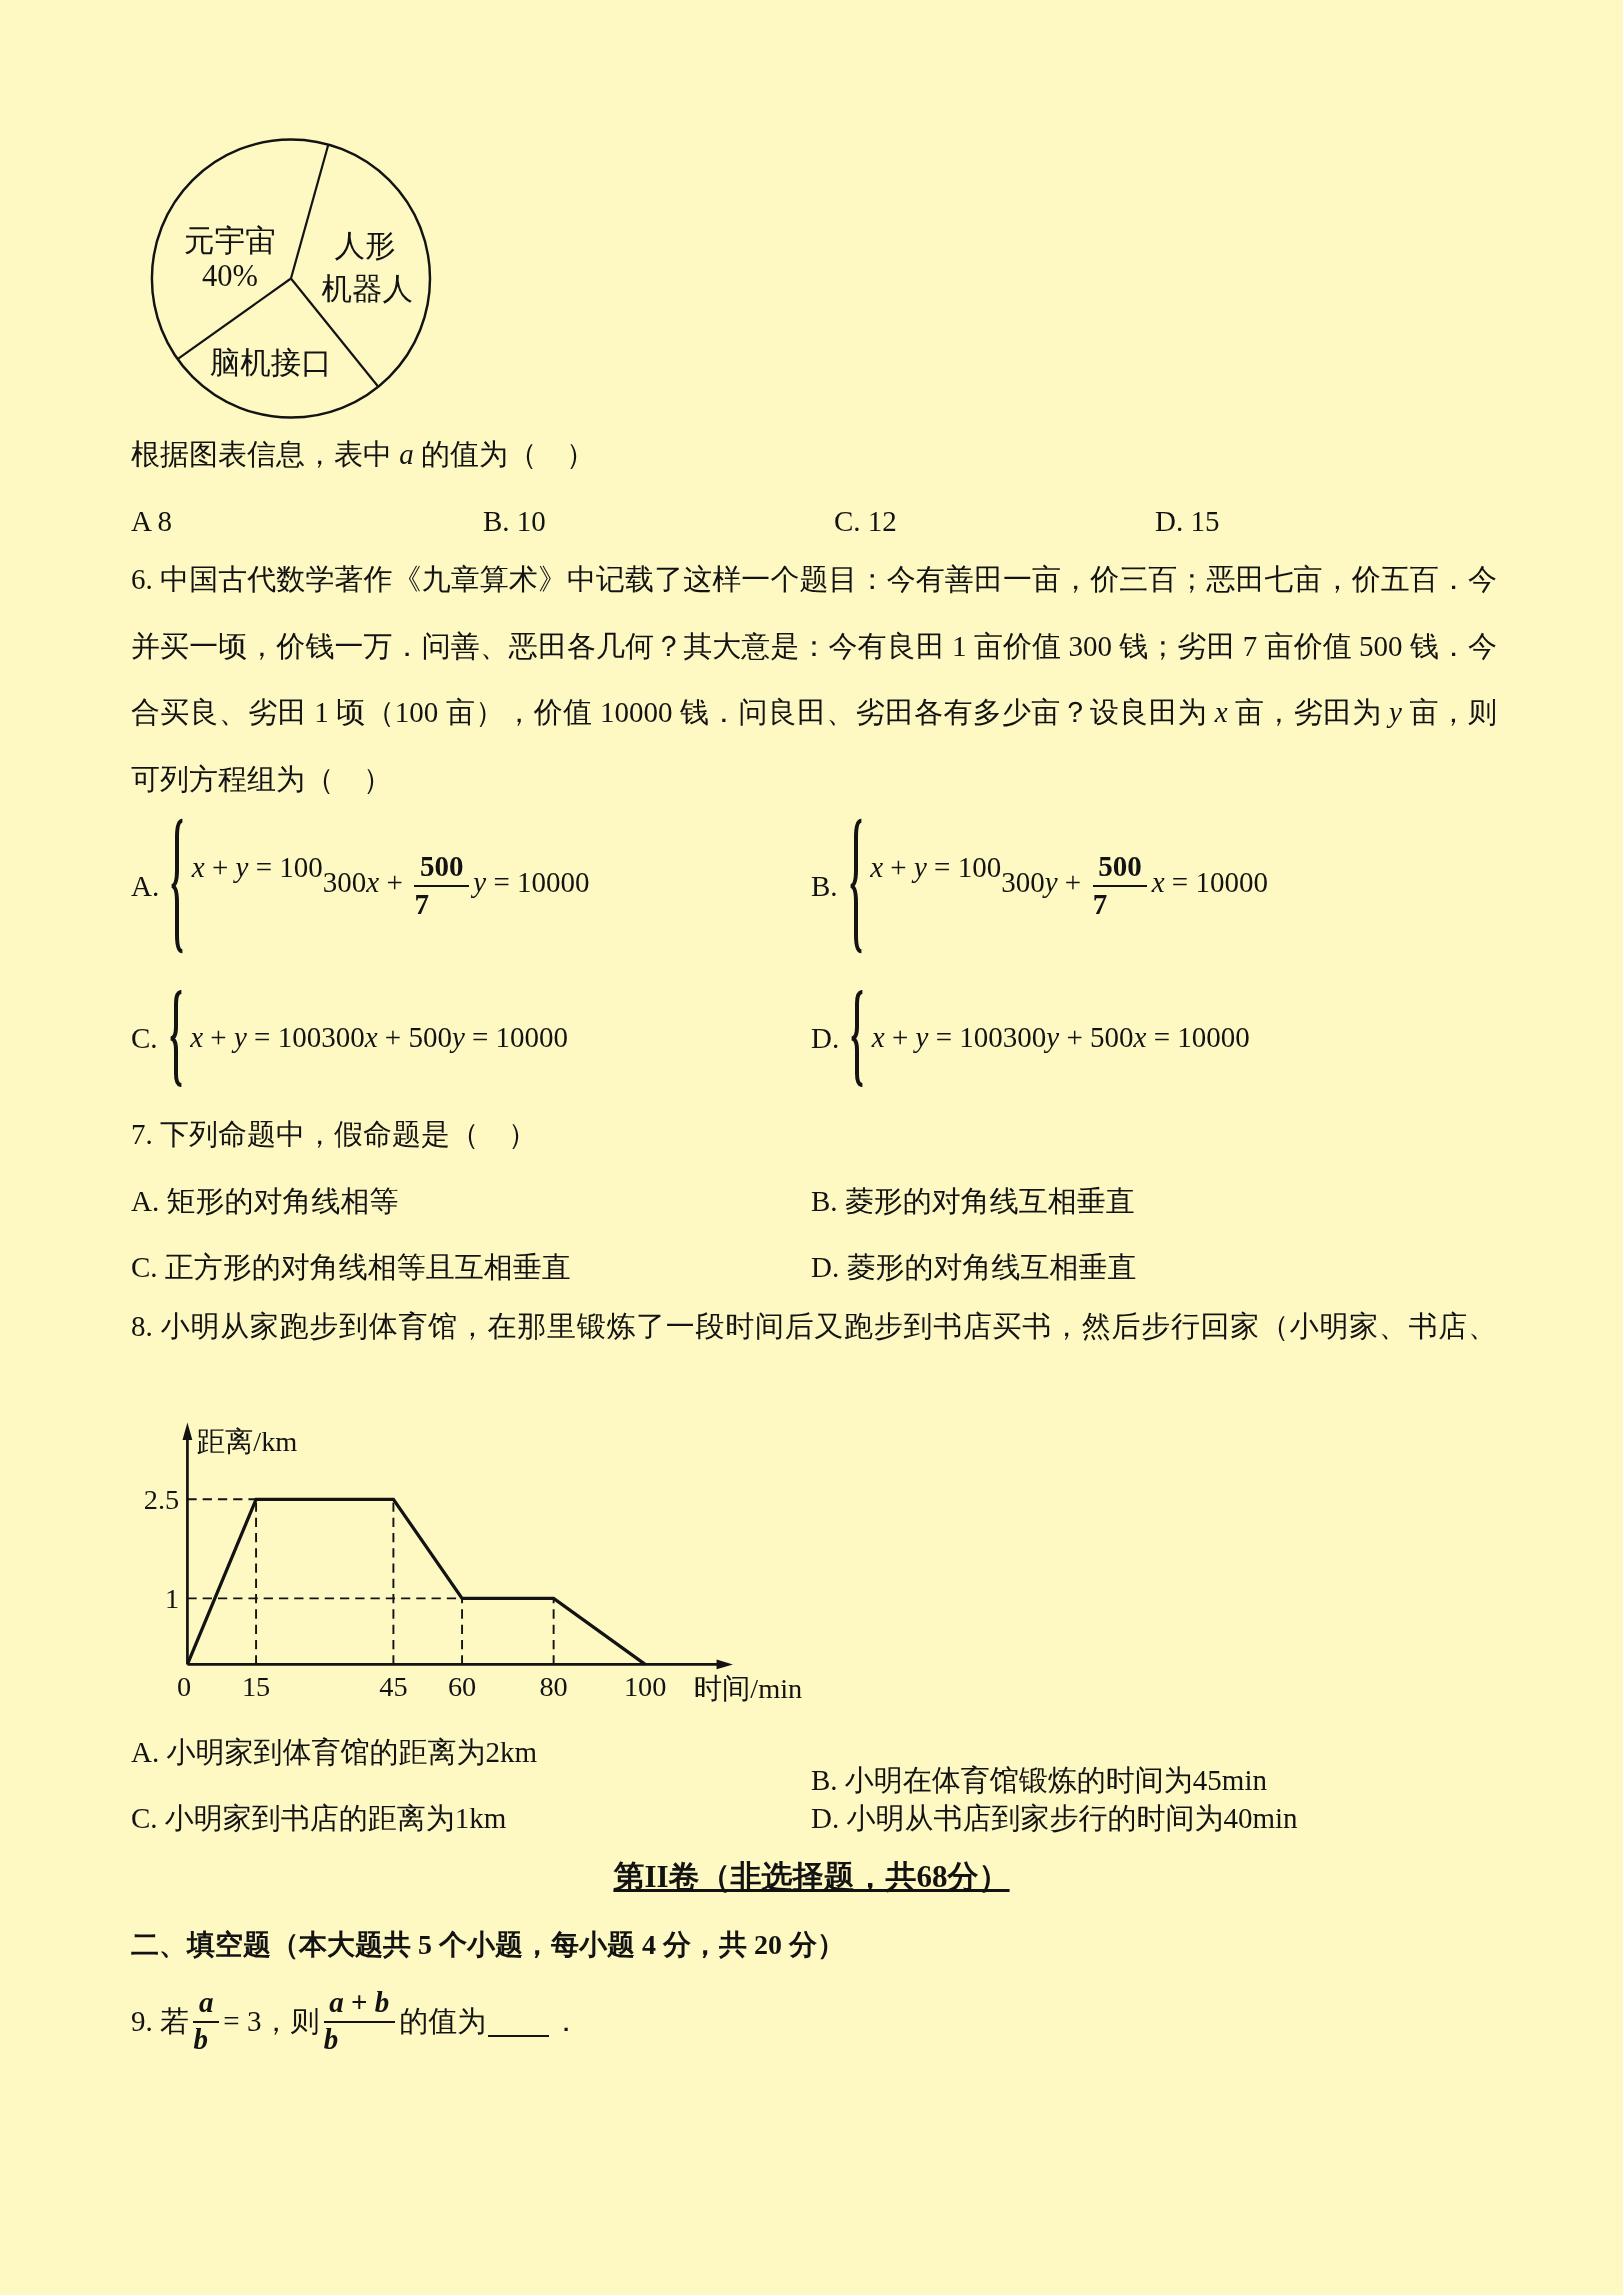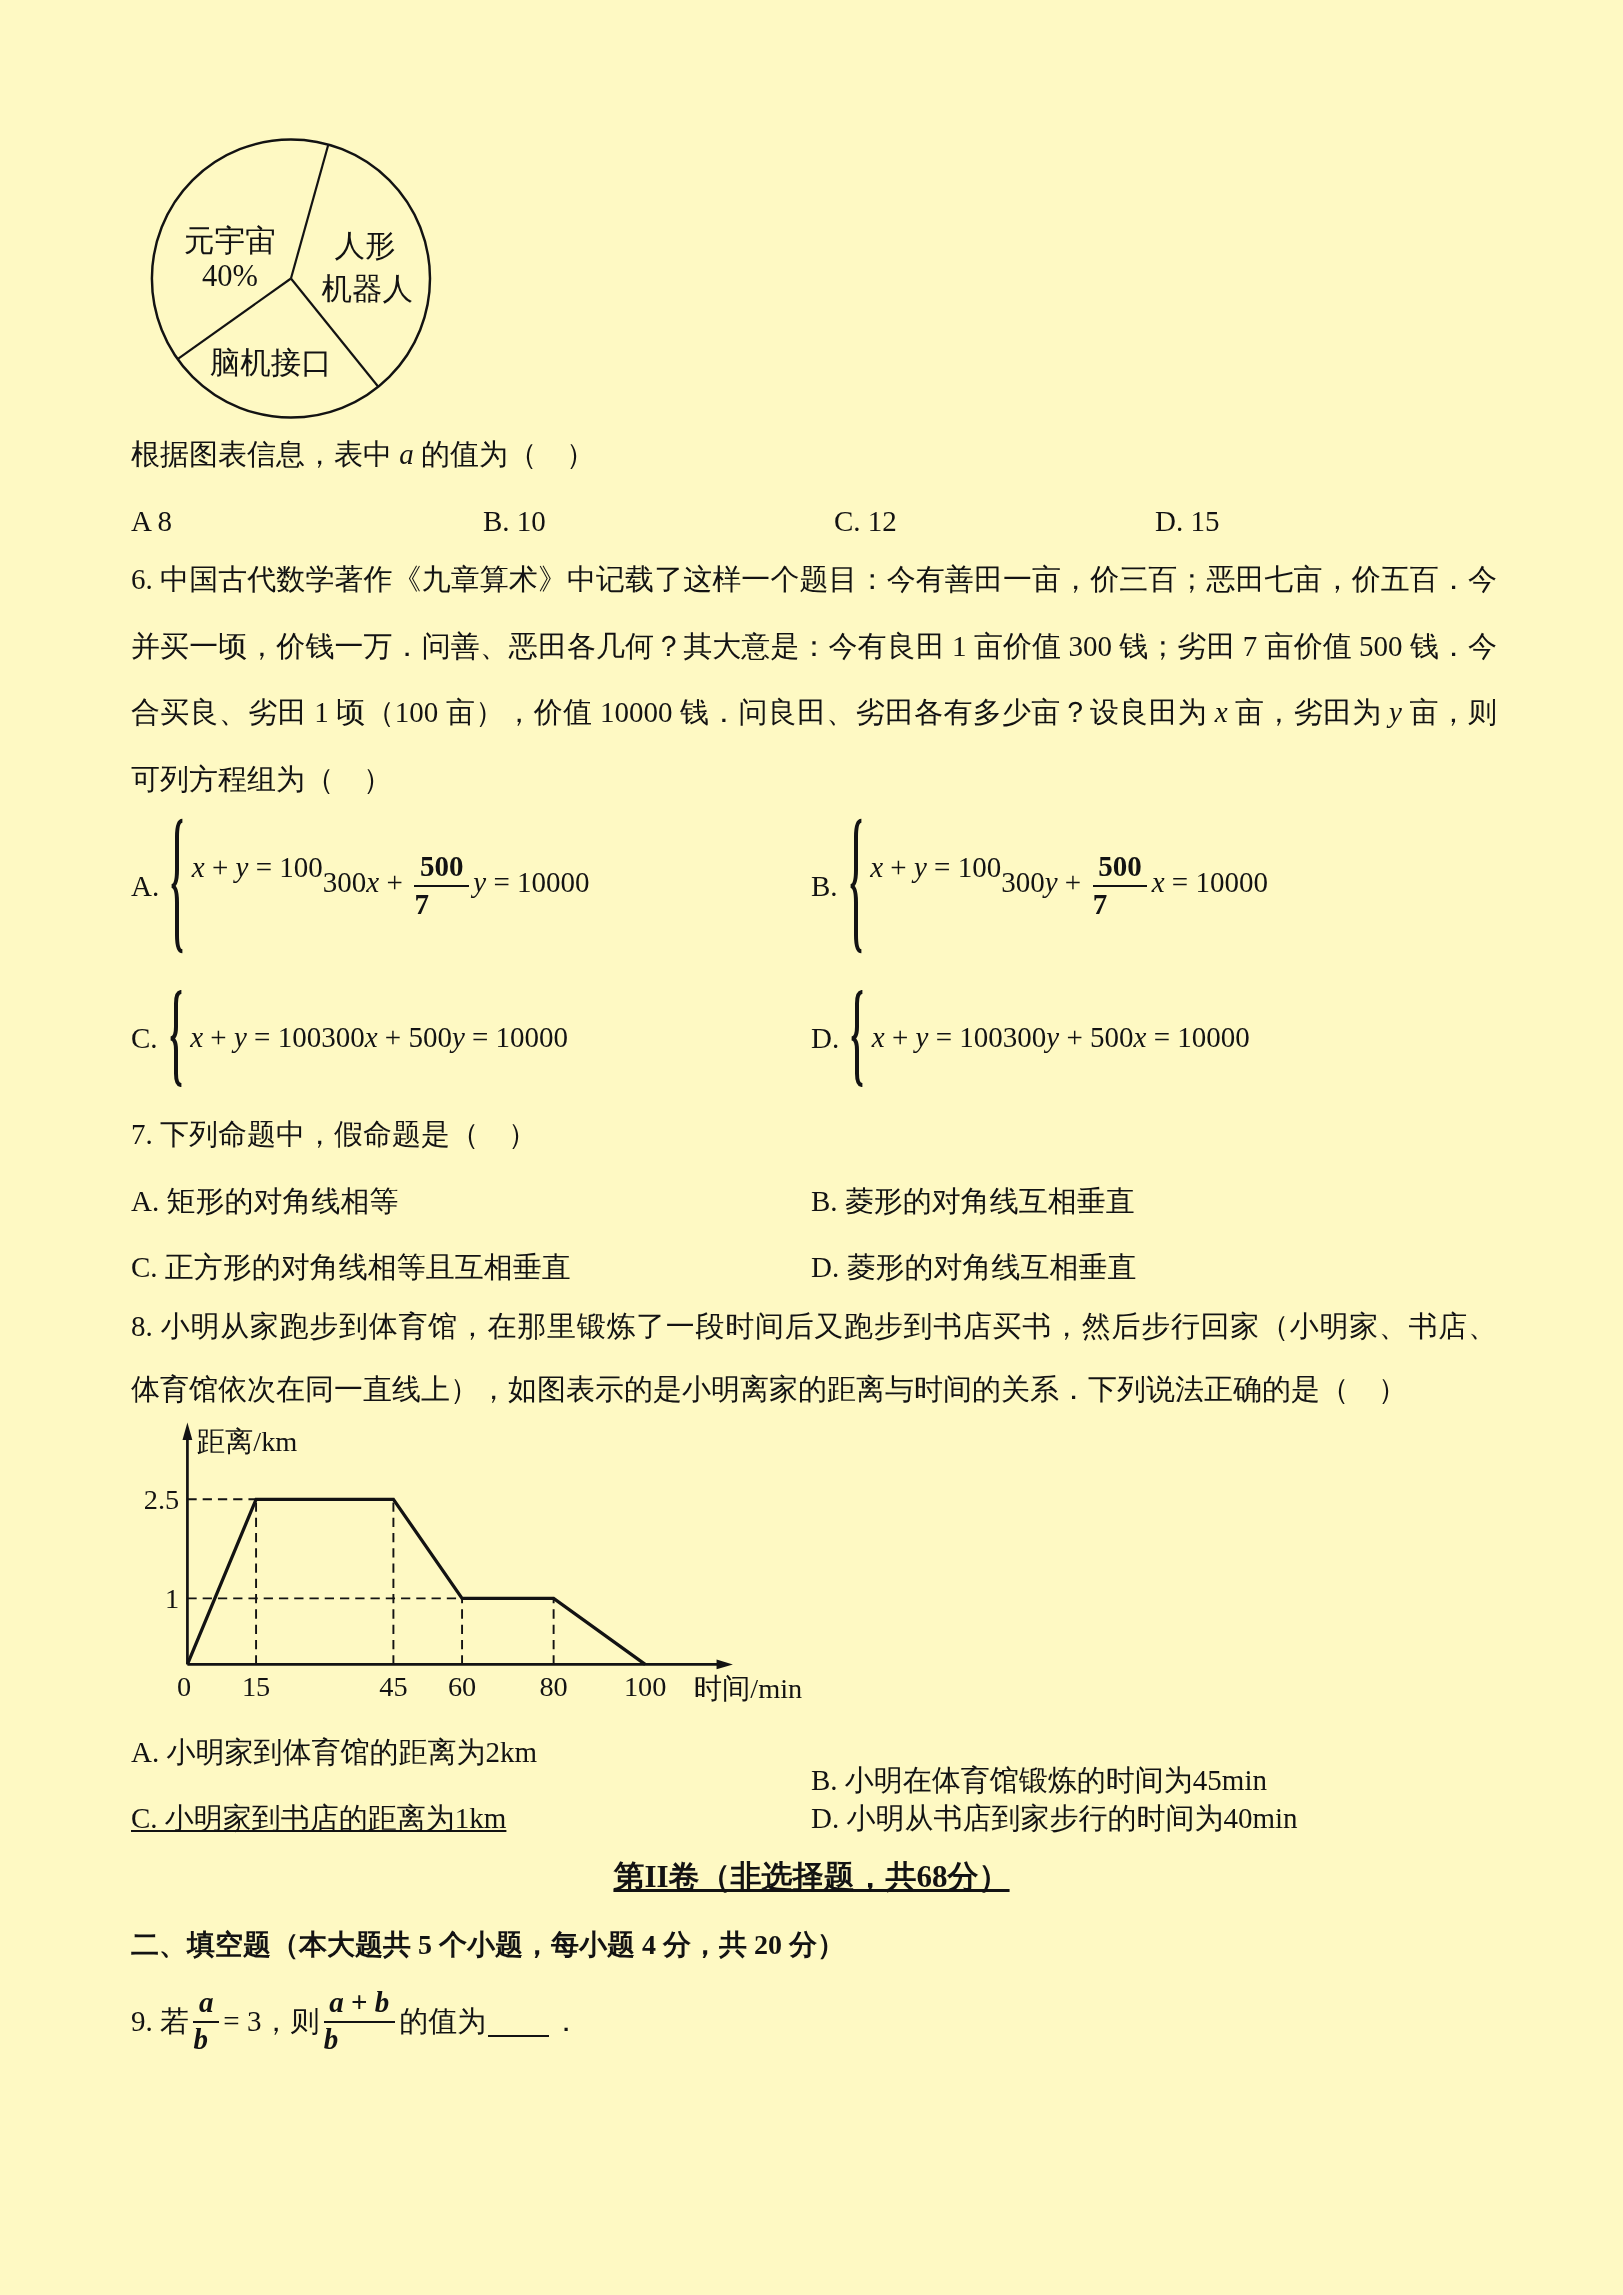--- a/index.html
+++ b/index.html
@@ -109,21 +109,20 @@
     </div>
   </div>
 
   <div class="tline" style="top:1117px;">7. 下列命题中，假命题是（　）</div>
   <div class="opt" style="left:131px;top:1185px;">A. 矩形的对角线相等</div>
   <div class="opt" style="left:811px;top:1185px;">B. 菱形的对角线互相垂直</div>
   <div class="opt" style="left:131px;top:1251px;">C. 正方形的对角线相等且互相垂直</div>
   <div class="opt" style="left:811px;top:1251px;">D. 菱形的对角线互相垂直</div>
 
   <div class="jline" style="top:1309px;">8. 小明从家跑步到体育馆，在那里锻炼了一段时间后又跑步到书店买书，然后步行回家（小明家、书店、</div>
-  <div class="lastline" style="top:1372px;">体育馆依次在同一直线上），如图表示的是小明离家的距离与时间的关系．下列说法正确的是（　）</div>
 
   <svg id="line-chart-svg" class="abs" style="left:131px;top:1417px;font-size:53px" width="709" height="297" viewBox="0 0 1300 545">
       <line x1="103" y1="454" x2="103" y2="30" stroke="#131313" stroke-width="5"></line>
       <polygon points="103,10 94,42 112,42" fill="#131313"></polygon>
       <line x1="103" y1="454" x2="1082" y2="454" stroke="#131313" stroke-width="5"></line>
       <polygon points="1104,454 1074,445 1074,463" fill="#131313"></polygon>
       <line x1="103" y1="151" x2="229" y2="151" stroke="#131313" stroke-width="3.5" stroke-dasharray="17 11"></line>
       <line x1="103" y1="332.8" x2="607" y2="332.8" stroke="#131313" stroke-width="3.5" stroke-dasharray="17 11"></line>
       <line x1="229" y1="454" x2="229" y2="151" stroke="#131313" stroke-width="3.5" stroke-dasharray="17 11"></line>
       <line x1="481" y1="454" x2="481" y2="151" stroke="#131313" stroke-width="3.5" stroke-dasharray="17 11"></line>
@@ -137,21 +136,21 @@
       <text x="775" y="512" font-size="52" text-anchor="middle">80</text>
       <text x="943" y="512" font-size="52" text-anchor="middle">100</text>
       <text x="88" y="350.8" font-size="52" text-anchor="end">1</text>
       <text x="88" y="169" font-size="52" text-anchor="end">2.5</text>
       <text x="120" y="62" font-size="52">距离/km</text>
       <text x="1032" y="516" font-size="52">时间/min</text>
     </svg>
 
   <div class="opt" style="left:131px;top:1736px;">A. 小明家到体育馆的距离为2km</div>
   <div class="opt" style="left:811px;top:1736px;margin-top:28px;">B. 小明在体育馆锻炼的时间为45min</div>
-  <div class="opt" style="left:131px;top:1802px;text-decoration:underline;">C. 小明家到书店的距离为1km</div>
+  <div class="opt" style="left:131px;top:1802px;">C. 小明家到书店的距离为1km</div>
   <div class="opt" style="left:811px;top:1802px;">D. 小明从书店到家步行的时间为40min</div>
 
   <div class="heading" style="top:1859px;text-decoration:underline;">第II卷（非选择题，共68分）</div>
   <div class="subheading" style="top:1927px;">二、填空题（本大题共 5 个小题，每小题 4 分，共 20 分）</div>
 
   <div class="q9row">9. 若 <span class="frac">
         <span class="num"><i>a</i></span>
         <span class="den"><i>b</i></span>
       </span> = 3，则 <span class="frac">
         <span class="num"><i>a</i> + <i>b</i></span>

